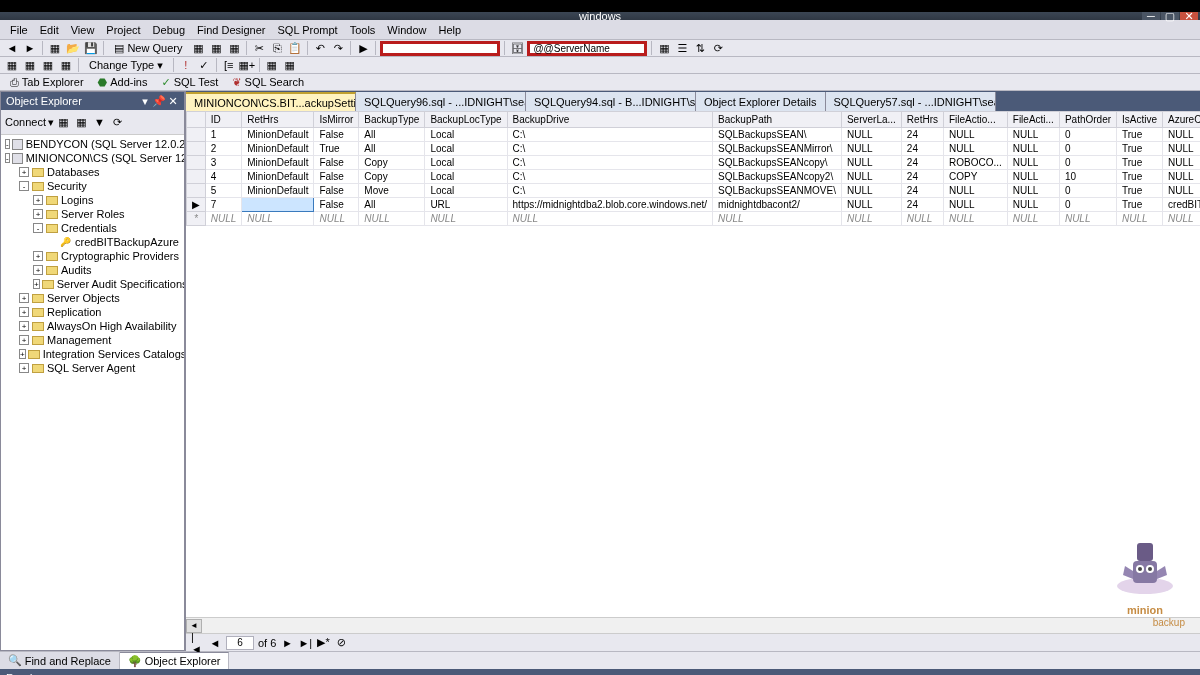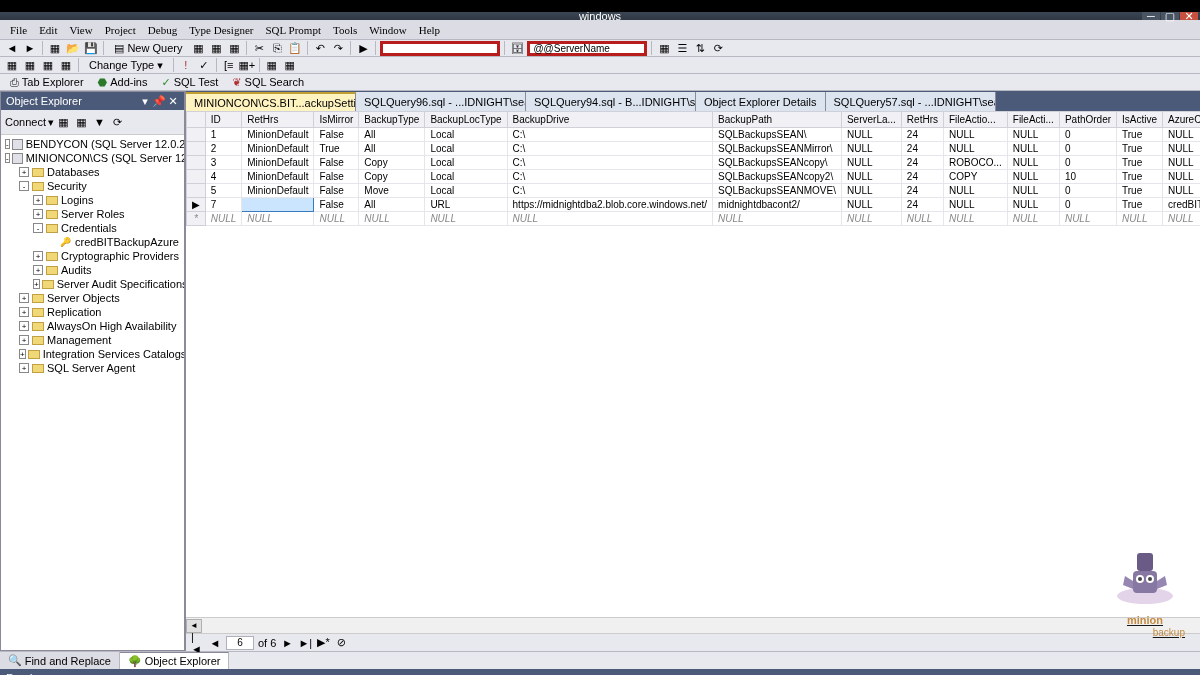--- a/index.html
+++ b/index.html
@@ -5,21 +5,21 @@
 * { margin:0; padding:0; box-sizing:border-box; font-family:"Segoe UI",Tahoma,sans-serif; font-size:11px; }
 body { background:#000; width:1200px; height:675px; overflow:hidden; position:relative; }
 .letterbox-top { height:12px; background:#000; }
 .app { position:absolute; top:12px; left:0; width:1200px; height:651px; background:#dcdce5; }
 .titlebar { height:8px; background:linear-gradient(#3b4654,#2f3844); display:flex; align-items:center; color:#fff; font-size:10px; position:relative; }
 .titlebar .center { position:absolute; left:50%; transform:translateX(-50%); display:flex; align-items:center; gap:6px; }
 .titlebar .right { position:absolute; right:2px; display:flex; gap:1px; }
 .win-btn { width:18px; height:8px; background:#4a5564; display:flex; align-items:center; justify-content:center; color:#fff; cursor:pointer; }
 .win-btn.close { background:#c7513e; }
 .menubar { height:20px; background:#dcdce5; display:flex; align-items:center; padding:0 4px; border-bottom:1px solid #b8b8c2; }
-.menu-item { padding:2px 6px; cursor:pointer;font-family:Liberation Serif, serif; }
+.menu-item { padding:2px 6px; cursor:pointer; }
 .toolbar { height:17px; background:#e8e8ef; border-bottom:1px solid #b8b8c2; display:flex; align-items:center; padding:0 4px; gap:2px; }
 .tb-btn { width:16px; height:15px; display:flex; align-items:center; justify-content:center; cursor:pointer; border:1px solid transparent; }
 .tb-sep { width:1px; height:14px; background:#b8b8c2; margin:0 2px; }
 .tb-label-btn { height:15px; padding:0 6px; display:flex; align-items:center; cursor:pointer; gap:3px; }
 .tb-dd { height:15px; border:3px solid #b91c1c; background:#fff; display:flex; align-items:center; padding:0 3px; font-size:10px; }
 .main { display:flex; height:560px; }
 .panel { background:#fff; border:1px solid #8a8a9a; display:flex; flex-direction:column; }
 .panel-title { height:18px; background:#4b5a78; color:#fff; display:flex; align-items:center; padding:0 5px; justify-content:space-between; font-size:10px; }
 .panel-title .title-actions { display:flex; gap:2px; }
 .title-action { width:12px; height:12px; cursor:pointer; display:flex; align-items:center; justify-content:center; color:#fff; }
@@ -43,21 +43,21 @@
 .grid .row-header { background:#f0f0f5; width:18px; text-align:center; border:1px solid #d0d0d8; }
 .grid .current-cell { background:#cce5ff; border:1px solid #3a7abd; }
 .grid tr.new-row td { font-style:italic; color:#888; }
 .nav-bar { height:18px; background:#e8e8ef; border-top:1px solid #ccc; display:flex; align-items:center; padding:0 4px; gap:4px; font-size:10px; }
 .nav-btn { width:14px; height:14px; cursor:pointer; display:flex; align-items:center; justify-content:center; border:1px solid transparent; }
 .nav-input { width:28px; height:14px; border:1px solid #b0b0bc; text-align:center; font-size:10px; }
 .bottom-tabs { height:18px; background:#e8e8ef; display:flex; align-items:center; border-top:1px solid #b8b8c2; }
 .btab { height:17px; padding:0 8px; display:flex; align-items:center; gap:3px; cursor:pointer; border-right:1px solid #b8b8c2; background:#dcdce5; font-size:10px; }
 .btab.active { background:#fff; border-top:1px solid #8a8a9a; }
 .statusbar { height:18px; background:#4b5a78; color:#fff; display:flex; align-items:center; padding:0 6px; font-size:10px; }
-.watermark { position:absolute; right:15px; bottom:25px; opacity:0.9; text-align:center; pointer-events:none;text-decoration:underline; }
+.watermark { position:absolute; right:15px; bottom:35px; opacity:0.9; text-align:center; pointer-events:none; }
 .watermark svg { width:80px; height:70px; }
 .watermark-txt { font-size:12px; color:#5a4a7a; font-weight:bold; }
 .watermark-txt span { color:#c08030; }
 .hscroll { height:16px; background:#f0f0f0; border-top:1px solid #ccc; display:flex; align-items:center; }
 .scroll-btn { width:16px; height:14px; background:#e0e0e0; border:1px solid #b0b0b0; cursor:pointer; display:flex; align-items:center; justify-content:center; font-size:8px; }
 .scroll-track { flex:1; height:14px; background:#f0f0f0; }
 </style>
 </head>
 <body>
 
@@ -74,21 +74,21 @@
       <div class="win-btn close">✕</div>
     </div>
   </div>
 
   <div class="menubar" id="menubar">
       <div class="menu-item">File</div>
       <div class="menu-item">Edit</div>
       <div class="menu-item">View</div>
       <div class="menu-item">Project</div>
       <div class="menu-item">Debug</div>
-      <div class="menu-item">Type Designer</div>
+      <div class="menu-item">Find Designer</div>
       <div class="menu-item">SQL Prompt</div>
       <div class="menu-item">Tools</div>
       <div class="menu-item">Window</div>
       <div class="menu-item">Help</div>
     </div>
 
   <div class="toolbar">
     <div class="tb-btn">◄</div>
     <div class="tb-btn">►</div>
     <div class="tb-sep"></div>

